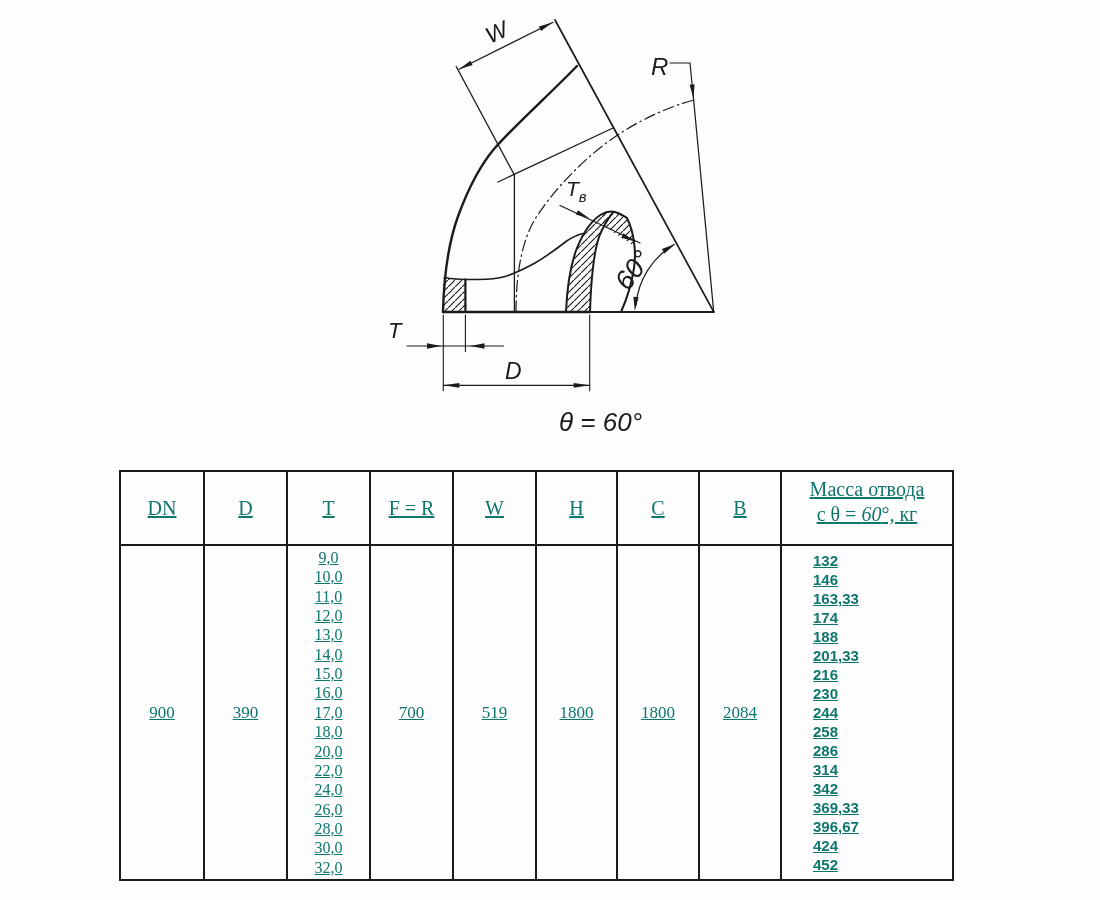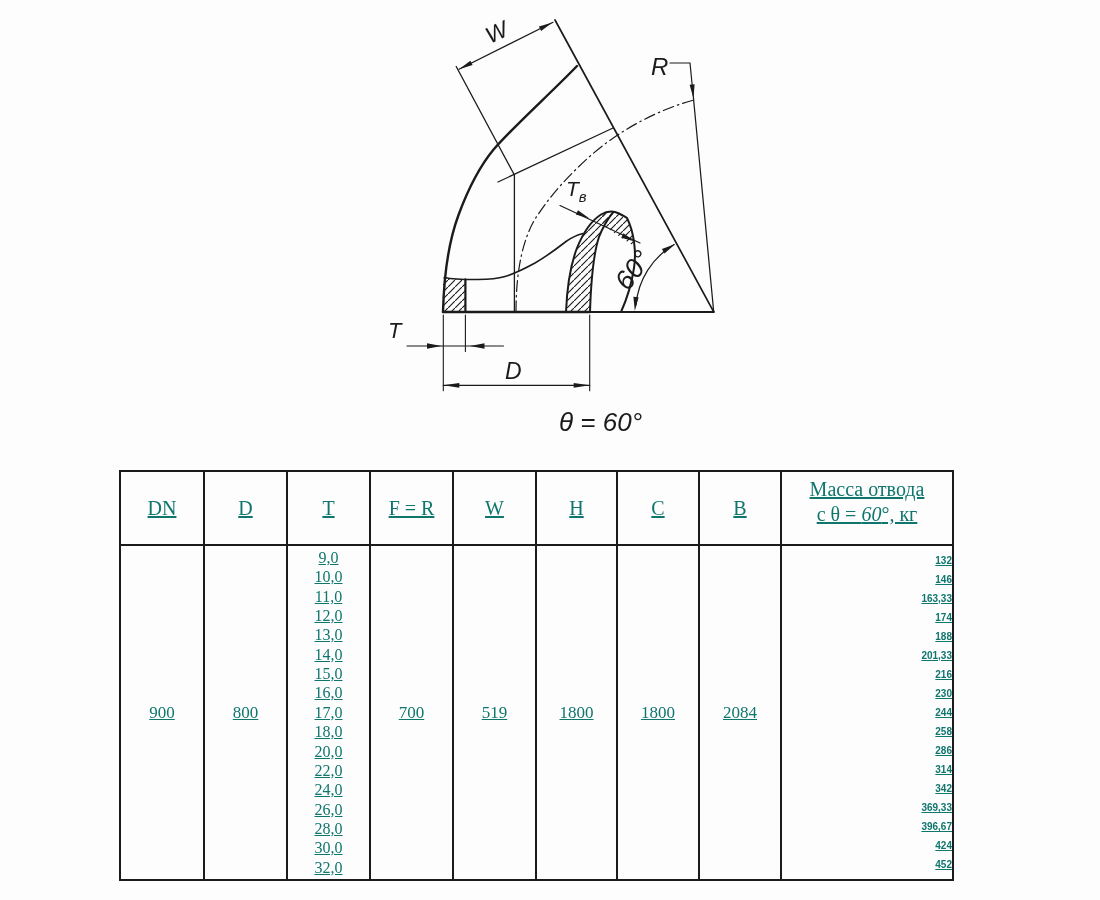--- a/index.html
+++ b/index.html
@@ -126,24 +126,24 @@
           <td>F = R</td>
           <td>W</td>
           <td>H</td>
           <td>C</td>
           <td>B</td>
     <td style="font-size:20px;line-height:25px;vertical-align:top;padding-top:5px;margin-top:40px;">Масса отвода<br>с θ = <i>60</i>°, кг</td>
   </tr>
 
   <tr style="height:335px;font-size:17px;">
     <td>900</td>
-    <td>800</td>
+    <td>390</td>
     <td style="font-size:16px;line-height:19.35px;">9,0<br>10,0<br>11,0<br>12,0<br>13,0<br>14,0<br>15,0<br>16,0<br>17,0<br>18,0<br>20,0<br>22,0<br>24,0<br>26,0<br>28,0<br>30,0<br>32,0</td>
     <td>700</td>
     <td>519</td>
     <td>1800</td>
     <td>1800</td>
     <td>2084</td>
-    <td style="font-family:'Liberation Sans',sans-serif;font-weight:bold;font-size:10px;line-height:19.05px;text-align:right;padding-left:31px;">132<br>146<br>163,33<br>174<br>188<br>201,33<br>216<br>230<br>244<br>258<br>286<br>314<br>342<br>369,33<br>396,67<br>424<br>452</td>
+    <td style="font-family:'Liberation Sans',sans-serif;font-weight:bold;font-size:15px;line-height:19.05px;text-align:left;padding-left:31px;">132<br>146<br>163,33<br>174<br>188<br>201,33<br>216<br>230<br>244<br>258<br>286<br>314<br>342<br>369,33<br>396,67<br>424<br>452</td>
   </tr>
   </tbody>
 </table>
 </div>
 
 </body></html>

